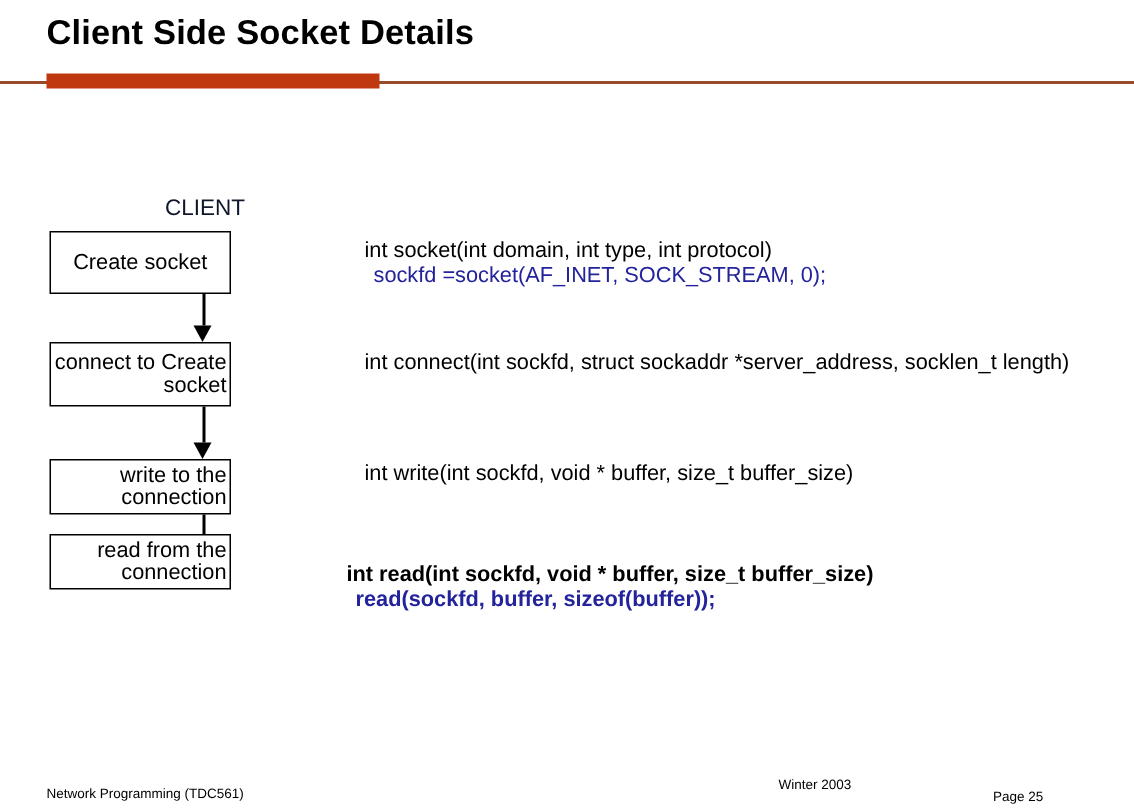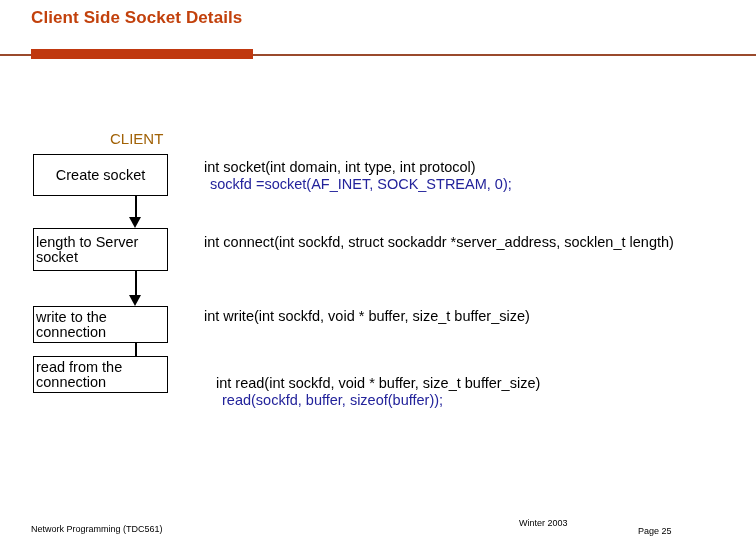--- a/index.html
+++ b/index.html
@@ -13,23 +13,23 @@
     font-family: "Liberation Sans", sans-serif;
     overflow: hidden;
     position: relative;
   }
 
   
   #slide-title {
     position: absolute;
     left: 31px;
     top: 8px;
-    font-size: 17px;
+    font-size: 23px;
     font-weight: bold;
-    color: #c2410c;
+    color: #000000;
     letter-spacing: 0.1px;
     white-space: nowrap;
     font-family: "Liberation Sans", sans-serif;
     text-align: right;
   }
   #title-rule-thin {
     position: absolute;
     left: 0px;
     top: 54px;
     width: 756px;
@@ -44,35 +44,35 @@
     height: 10px;
     background: #C0380F;
   }
 
   
   #client-label {
     position: absolute;
     left: 110px;
     top: 130px;
     font-size: 15px;
-    color: #a16207;
+    color: #0f172a;
     white-space: nowrap;
   }
 
   .flow-box {
     position: absolute;
     left: 33px;
-    width: 135px;
+    width: 121px;
     box-sizing: border-box;
     border: 1.4px solid #000000;
     background: #ffffff;
     display: flex;
     align-items: center;
     justify-content: center;
-    text-align: left;
+    text-align: right;
     font-size: 14.5px;
     line-height: 1.02;
     color: #000000;
   }
   .flow-box .box-text {
     display: block;
     padding: 0 2px;
   }
 
   #box-create    { top: 154px; height: 42px; }
@@ -113,68 +113,69 @@
   #arrow-3 { top: 343px; height: 29px; }
   #arrow-3 .shaft { height: 18px; }
   #arrow-3 .head  { top: 18px; }
 
   
   .code-block {
     position: absolute;
     font-size: 14.5px;
     line-height: 1.20;
     white-space: nowrap;
+    margin-left: 39px;
   }
   .code-sig {
     color: #000000;
     display: block;
   }
   .code-call {
     color: #23239B;
     display: block;
     padding-left: 6px;
   }
 
   #code-socket   { left: 204px; top: 159px; }
   #code-connect  { left: 204px; top: 234px; }
   #code-write    { left: 204px; top: 308px; }
-  #code-read     { left: 216px; top: 375px; }
+  #code-read     { left: 192px; top: 375px; font-weight: bold; }
 
   
   .footer-text {
     position: absolute;
     font-size: 9px;
     color: #000000;
     white-space: nowrap;
     font-family: "Liberation Sans", sans-serif;
   }
   #footer-course { left: 31px;  top: 524px; }
   #footer-term   { left: 519px; top: 518px; }
-  #footer-page   { left: 638px; top: 526px; }
+  #footer-page   { left: 662px; top: 526px; }
 </style>
 </head>
 <body>
 
 <div id="slide-title">Client Side Socket Details</div>
 <div id="title-rule-thin"></div>
 <div id="title-rule-thick"></div>
 
 <div id="client-label">CLIENT</div>
 
 <div class="flow-box" id="box-create">
   <span class="box-text">Create socket</span>
 </div>
 
 <div class="arrow" id="arrow-1">
   <div class="shaft"></div>
   <div class="head"></div>
 </div>
 
 <div class="flow-box" id="box-connect">
-  <span class="box-text">length to Server socket</span>
+  <span class="box-text">connect to Create socket</span>
 </div>
 
 <div class="arrow" id="arrow-2">
   <div class="shaft"></div>
   <div class="head"></div>
 </div>
 
 <div class="flow-box" id="box-write">
   <span class="box-text">write to the connection</span>
 </div>

